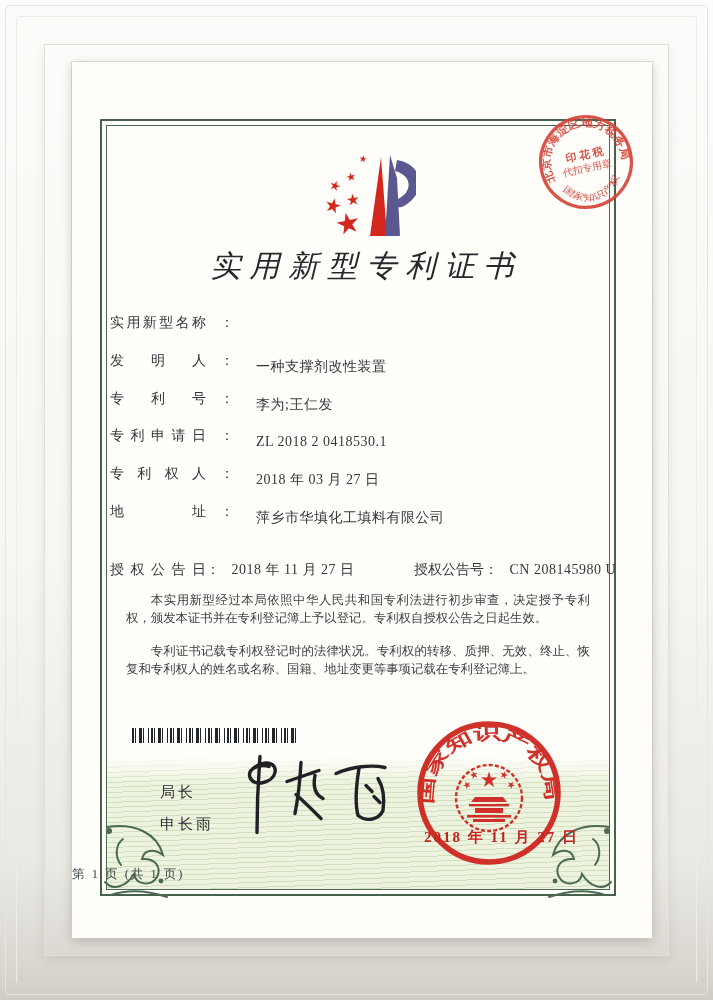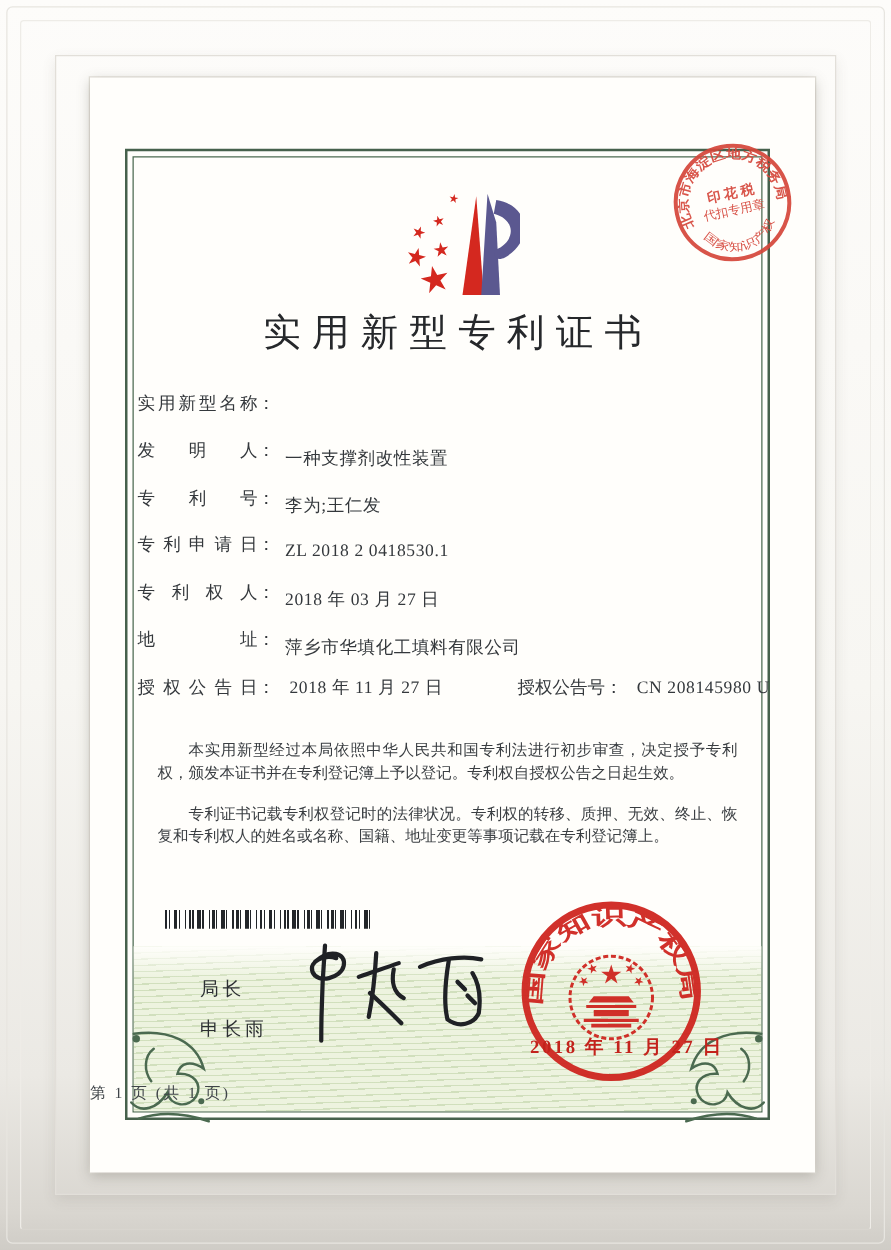--- a/index.html
+++ b/index.html
@@ -27,28 +27,28 @@
     background-image:repeating-linear-gradient(178deg,rgba(124,164,86,.25) 0 1px,rgba(246,250,238,.0) 1px 5px);
   }
   .greenzone::before{
     content:"";position:absolute;left:0;right:0;top:0;height:26px;
     background:linear-gradient(180deg,#fffefb 0%,rgba(255,254,251,0) 100%);
   }
 
   .cert-no{position:absolute;left:52px;top:82px;font-size:15px;color:#3a3f44;letter-spacing:1px;}
   .logo{position:absolute;left:248px;top:82px;width:96px;height:94px;}
   .stamp{position:absolute;left:462px;top:48px;width:104px;height:104px;transform:rotate(-12deg);opacity:.92;}
-  .title{position:absolute;left:0;right:0;top:184px;text-align:center;font-size:30px;color:#26282b;letter-spacing:9px;padding-left:9px;font-weight:500;}
+  .title{position:absolute;left:0;right:0;top:184px;text-align:center;font-size:30px;color:#26282b;letter-spacing:9px;padding-left:9px;font-weight:500;font-style:italic;}
 
   .fields{position:absolute;left:38px;top:252px;width:506px;font-size:14px;color:#34383c;}
-  .frow{height:37.8px;display:flex;align-items:flex-start;white-space:nowrap;}
+  .frow{height:37.8px;display:flex;align-items:flex-start;white-space:nowrap;gap:14px;}
   .flabel{display:inline-block;width:96px;text-align:justify;text-align-last:justify;}
   .fcolon{display:inline-block;margin-right:8px;}
   .fvalue{letter-spacing:.5px;margin-top:44px;}
-  .frow.split{justify-content:space-between;}
+  .frow.split{justify-content:space-between;align-items:flex-end;}
 
   .paras{position:absolute;left:38px;right:46px;top:514px;font-size:12.4px;line-height:17.7px;color:#3a3e42;text-align:justify;}
   .paras p{margin:16px;text-indent:2em;}
 
   .barcode{
     position:absolute;left:60px;top:666px;width:164px;height:15px;
     background:repeating-linear-gradient(90deg,#22252a 0 2px,#fff 2px 3px,#22252a 3px 4px,#fff 4px 7px,#22252a 7px 10px,#fff 10px 11px,#22252a 11px 12px,#fff 12px 16px,#22252a 16px 17px,#fff 17px 19px);
   }
 
   .signer{position:absolute;left:64px;top:714px;font-size:15px;color:#2c2f33;letter-spacing:3px;line-height:32px;font-family:"Liberation Sans","DejaVu Sans",sans-serif;margin-left:24px;}

